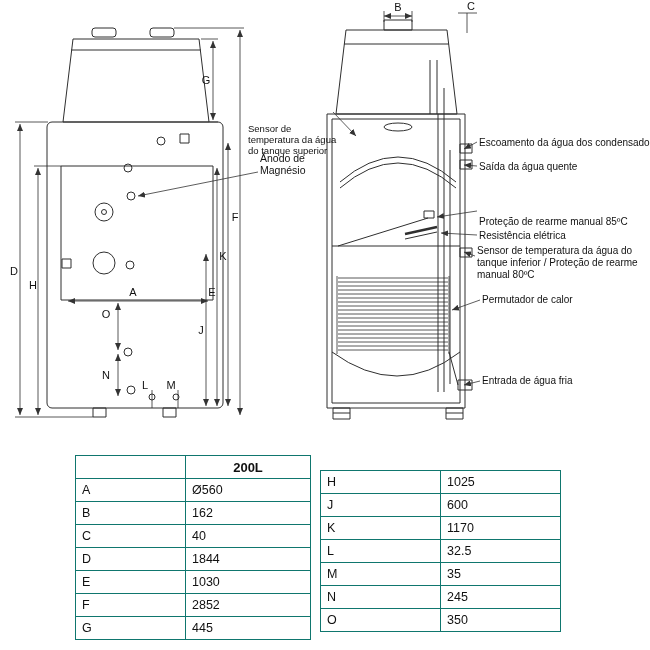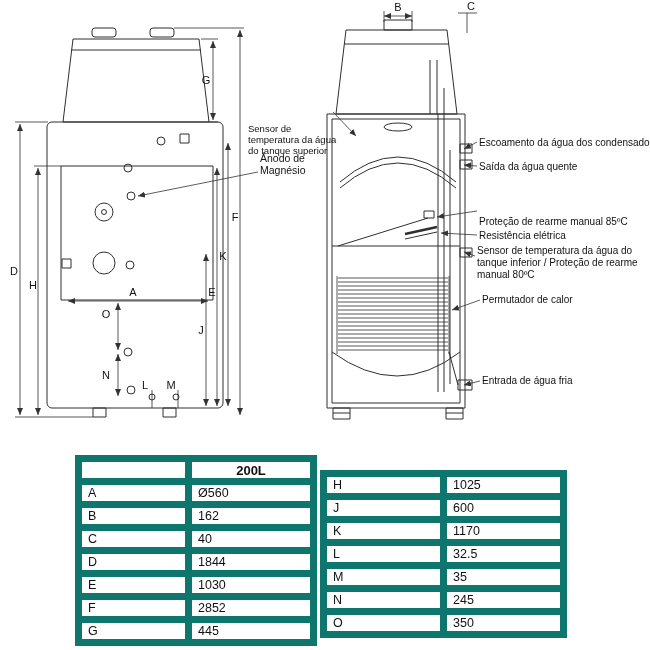--- a/index.html
+++ b/index.html
@@ -13,21 +13,21 @@
   .callout-sensor-superior { left: 248px; top: 91px; width: 96px; font-size: 9.5px; margin-top: 32px; }
   .callout-anodo { left: 260px; top: 152px; width: 68px; font-size: 10.5px; }
   .callout-escoamento { left: 479px; top: 137px; }
   .callout-saida { left: 479px; top: 161px; }
   .callout-protecao85 { left: 479px; top: 216px; }
   .callout-resistencia { left: 479px; top: 230px; }
   .callout-sensor-inferior { left: 477px; top: 245px; width: 172px; }
   .callout-permutador { left: 482px; top: 294px; }
   .callout-entrada { left: 482px; top: 375px; }
   table.dim-table { position: absolute; border-collapse: collapse; background: #fff; }
-  .dim-table td, .dim-table th { border: 7px solid #0f766e; vertical-align: middle;
+  .dim-table td, .dim-table th { border: 1px solid #0f766e; vertical-align: middle;
     font-size: 12.5px; font-weight: 400; height: 23px; padding: 0 6px; }
   .dim-table th.hdr { font-weight: 700; font-size: 13px; }
   #table-left { left: 75px; top: 455px; }
   #table-left .col-dim { width: 110px; }
   #table-left .col-val { width: 125px; }
   #table-right { left: 320px; top: 470px; }
   #table-right .col-dim { width: 120px; }
   #table-right .col-val { width: 120px; }
 </style>
 </head>

